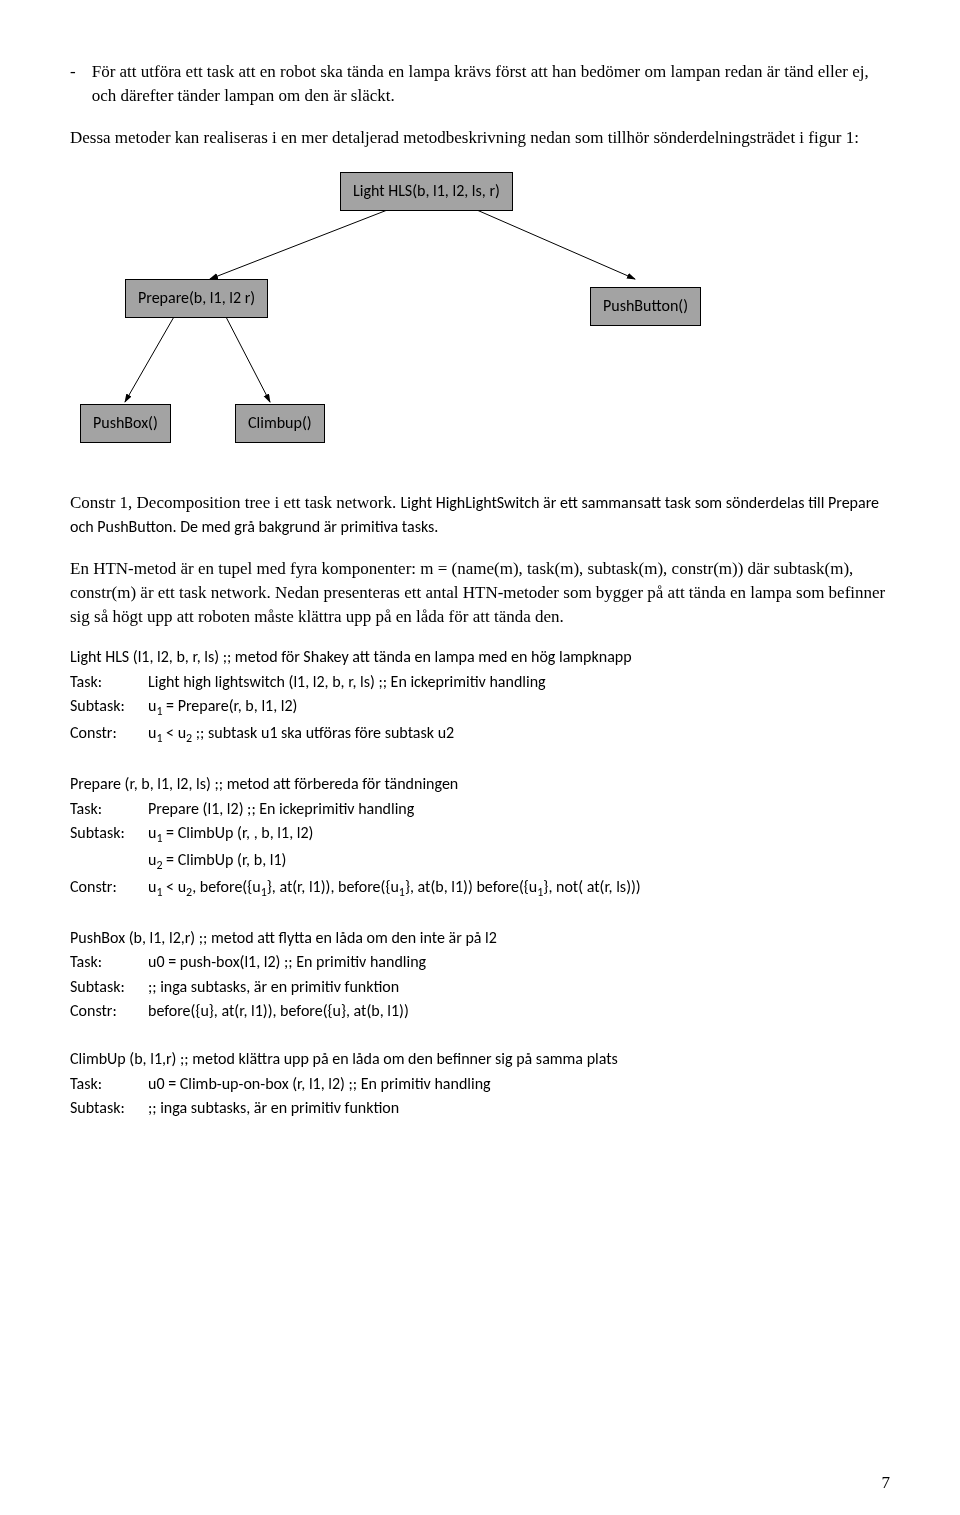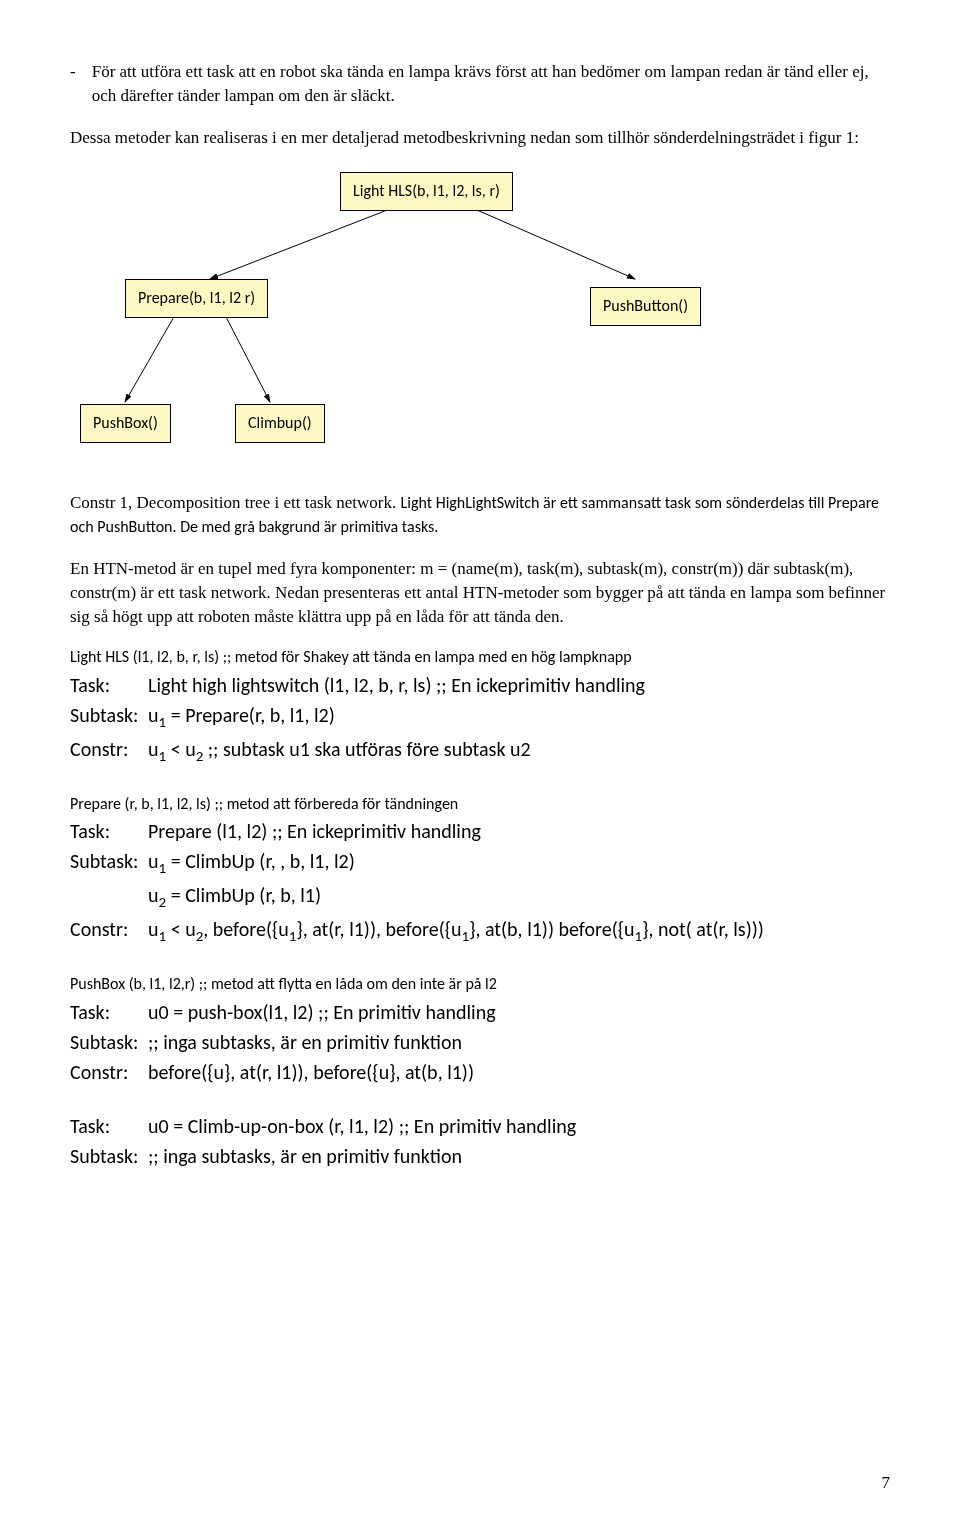--- a/index.html
+++ b/index.html
@@ -23,21 +23,21 @@
   .para {
     margin-bottom: 18px;
   }
   .diagram {
     position: relative;
     height: 300px;
     margin: 10px 0 24px 0;
   }
   .node {
     position: absolute;
-    background: #fef9c3;
+    background: #a3a3a3;
     border: 1px solid #000;
     padding: 7px 12px;
     font-family: Calibri, Arial, sans-serif;
     font-size: 16px;
     text-align: center;
     white-space: nowrap;
   }
   svg.arrows {
     position: absolute;
     left: 0; top: 0;
@@ -53,21 +53,21 @@
     margin-bottom: 26px;
   }
   .method-title {
     font-family: Calibri, Arial, sans-serif;
     font-size: 16px;
     margin-bottom: 2px;
   }
   .method-row {
     display: flex;
     font-family: Calibri, Arial, sans-serif;
-    font-size: 20px;
+    font-size: 16px;
     margin-bottom: 2px;
   }
   .method-row .label {
     width: 78px;
     flex-shrink: 0;
   }
   .method-row .val {
     flex: 1;
   }
   .sub {
@@ -177,20 +177,21 @@
     <div class="label">Subtask:</div>
     <div class="val">;; inga subtasks, är en primitiv funktion</div>
   </div>
   <div class="method-row">
     <div class="label">Constr:</div>
     <div class="val">before({u}, at(r, l1)), before({u}, at(b, l1))</div>
   </div>
 </div>
 
 <div class="method-block" style="margin-bottom:0;">
+  <div class="method-title">ClimbUp (b, l1,r) ;; metod klättra upp på en låda om den befinner sig på samma plats</div>
   <div class="method-row">
     <div class="label">Task:</div>
     <div class="val">u0 = Climb-up-on-box (r, l1, l2) ;; En primitiv handling</div>
   </div>
   <div class="method-row">
     <div class="label">Subtask:</div>
     <div class="val">;; inga subtasks, är en primitiv funktion</div>
   </div>
 </div>
 

